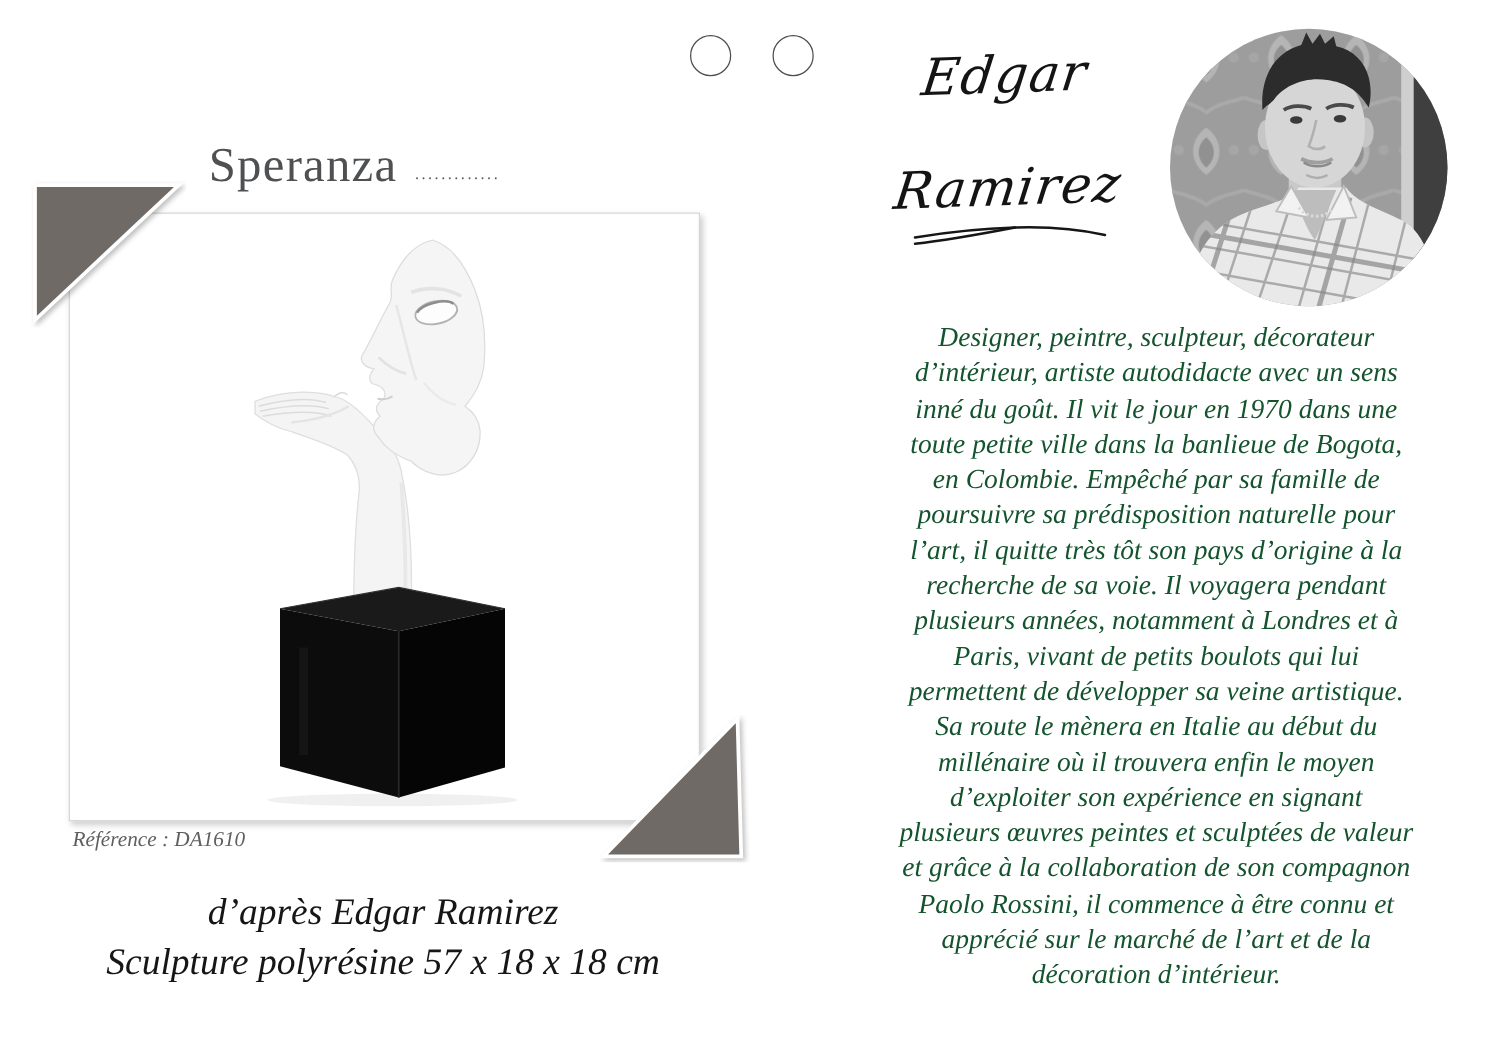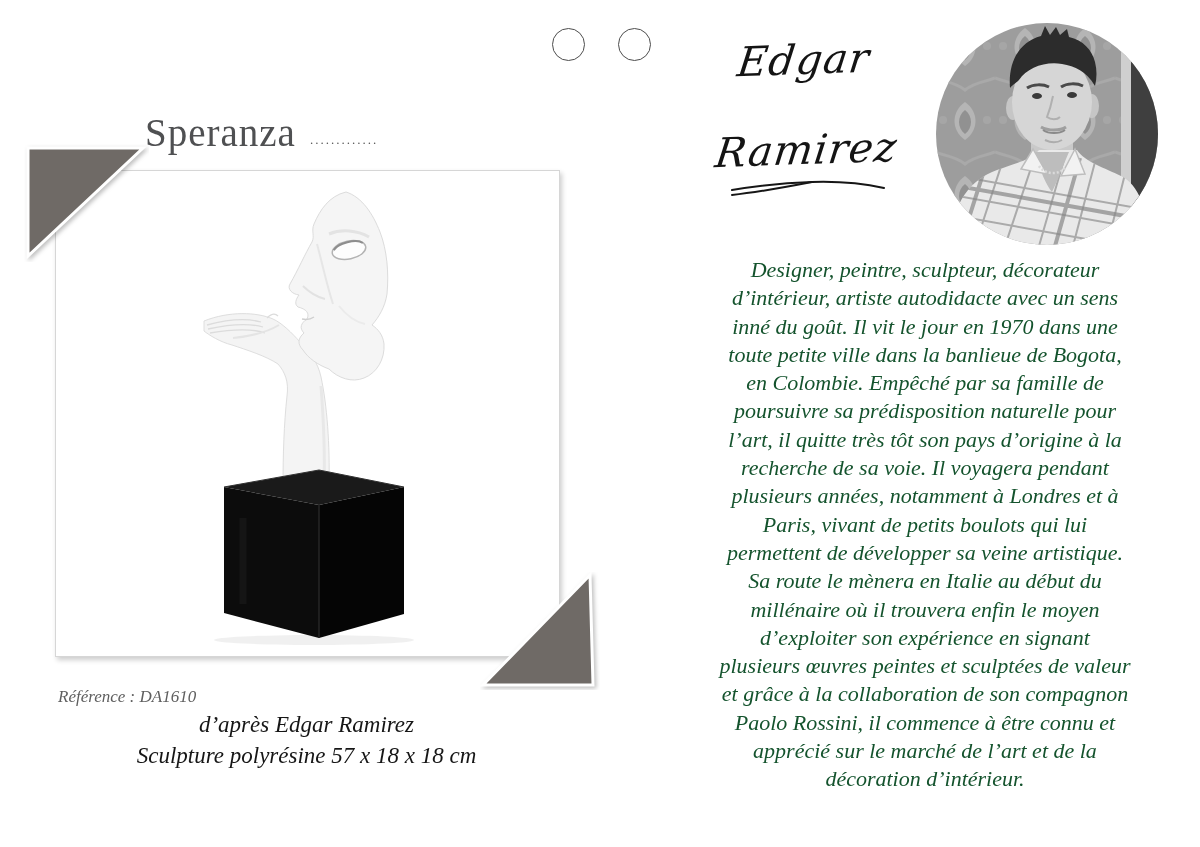--- a/index.html
+++ b/index.html
@@ -6,44 +6,44 @@
   html,body{margin:0;padding:0;background:#fff;}
   .page{
     position:relative;width:1200px;height:847px;background:#ffffff;overflow:hidden;
     font-family:"Liberation Serif","DejaVu Serif",serif;
   }
   
   .hole{position:absolute;width:31px;height:31px;border:1.6px solid #4d4d4d;border-radius:50%;background:#fff;}
   .hole.h1{left:552px;top:28px;}
   .hole.h2{left:618px;top:28px;}
   
-  .title-row{position:absolute;left:145px;top:110px;display:flex;align-items:baseline;gap:14px;}
+  .title-row{position:absolute;left:167px;top:110px;display:flex;align-items:baseline;gap:14px;}
   .title-row h1{
     margin:0;font-size:39px;font-weight:400;color:#4f5052;letter-spacing:1px;
     font-family:"Liberation Serif","DejaVu Serif",serif;
   }
   .title-dots{font-size:13px;letter-spacing:2px;color:#5a5a5a;position:relative;top:-2px;}
   
   .frame{
     position:absolute;left:55px;top:170px;width:503px;height:485px;
     background:#fff;border:1px solid #d6d6d6;
     box-shadow:2px 3px 5px rgba(0,0,0,0.20);
   }
   .sculpture{position:absolute;left:115px;top:15px;}
   
   .tri{position:absolute;}
   .tri.tl{left:24px;top:144px;}
   .tri.br{left:480px;top:572px;}
   
   .reference{
-    position:absolute;left:58px;top:662px;font-style:italic;font-size:17px;color:#5f5f5f;margin-top:25px;
+    position:absolute;left:58px;top:662px;font-style:italic;font-size:17px;color:#5f5f5f;
   }
   .caption{
     position:absolute;left:55px;top:710px;width:503px;text-align:center;
-    font-style:italic;font-size:23px;line-height:1.34;color:#161616;
+    font-style:italic;font-size:30px;line-height:1.34;color:#161616;
   }
   
   .sig{
     position:absolute;color:#141414;font-style:italic;
     font-family:"DejaVu Serif","Liberation Serif",serif;
     transform:skewX(-9deg) rotate(-2deg);letter-spacing:1px;
   }
   .sig.l1{left:738px;top:36px;font-size:41px;}
   .sig.l2{left:716px;top:126px;font-size:41px;}
   .flourish{position:absolute;left:726px;top:176px;}

